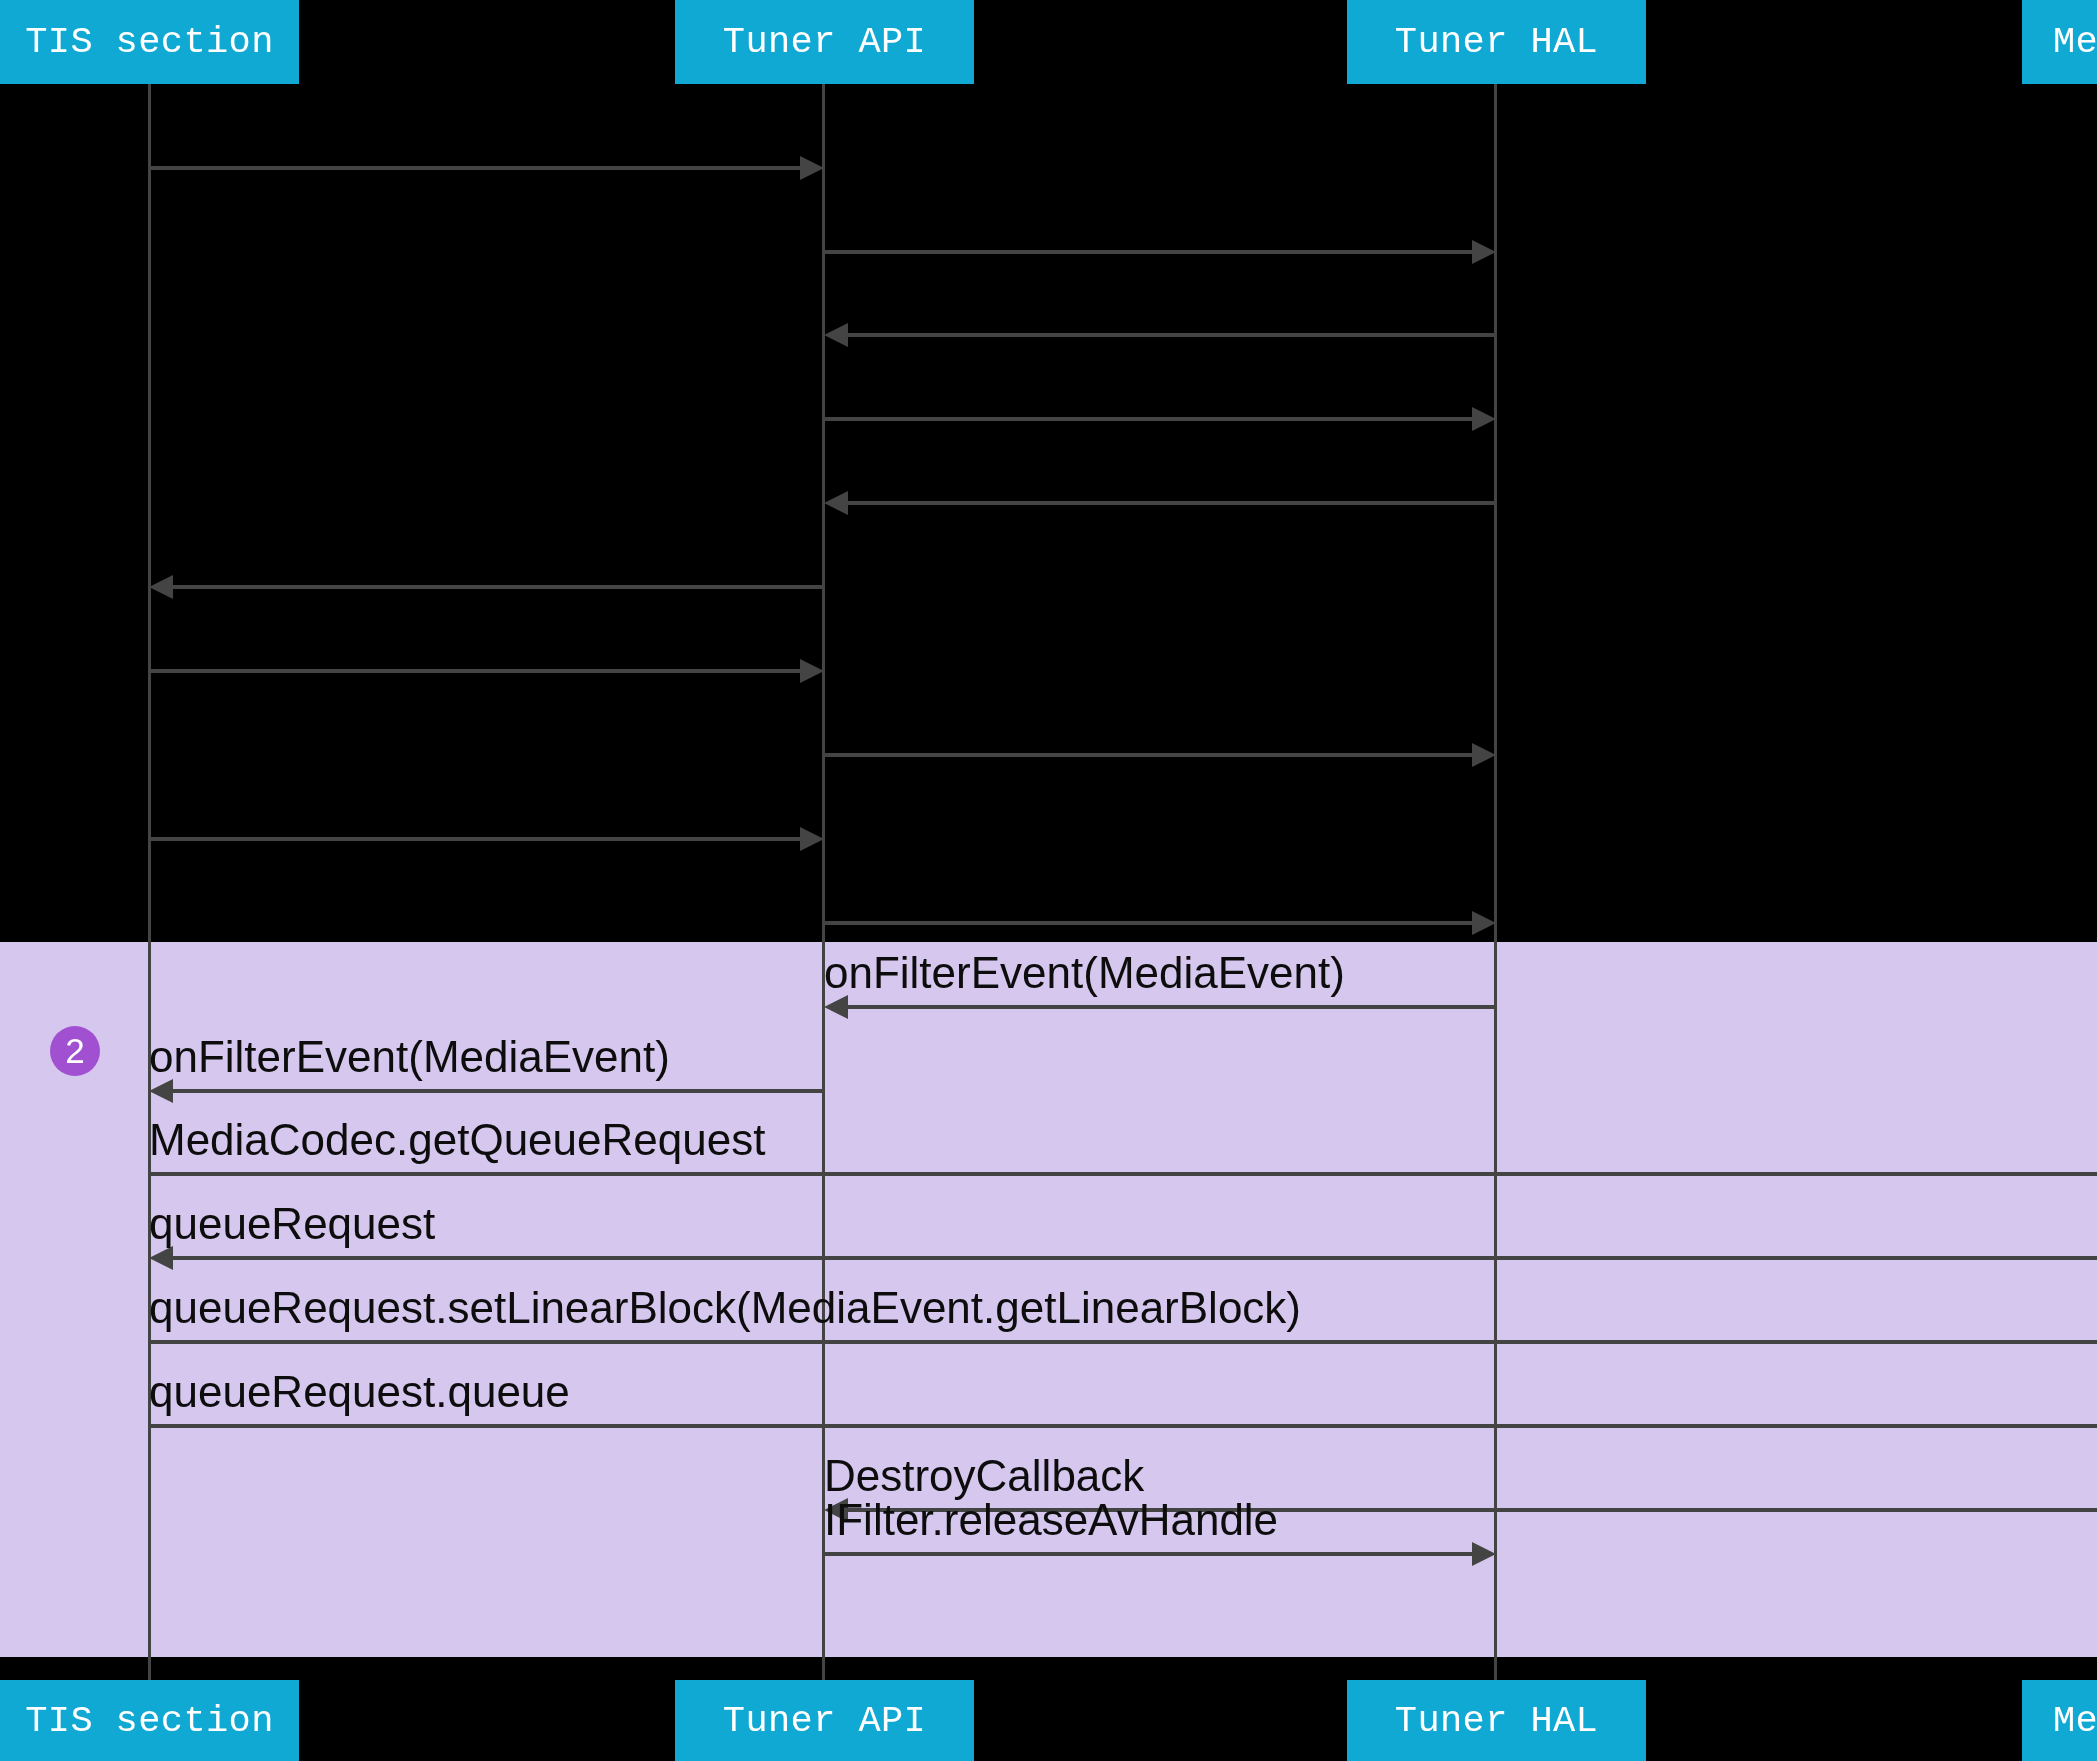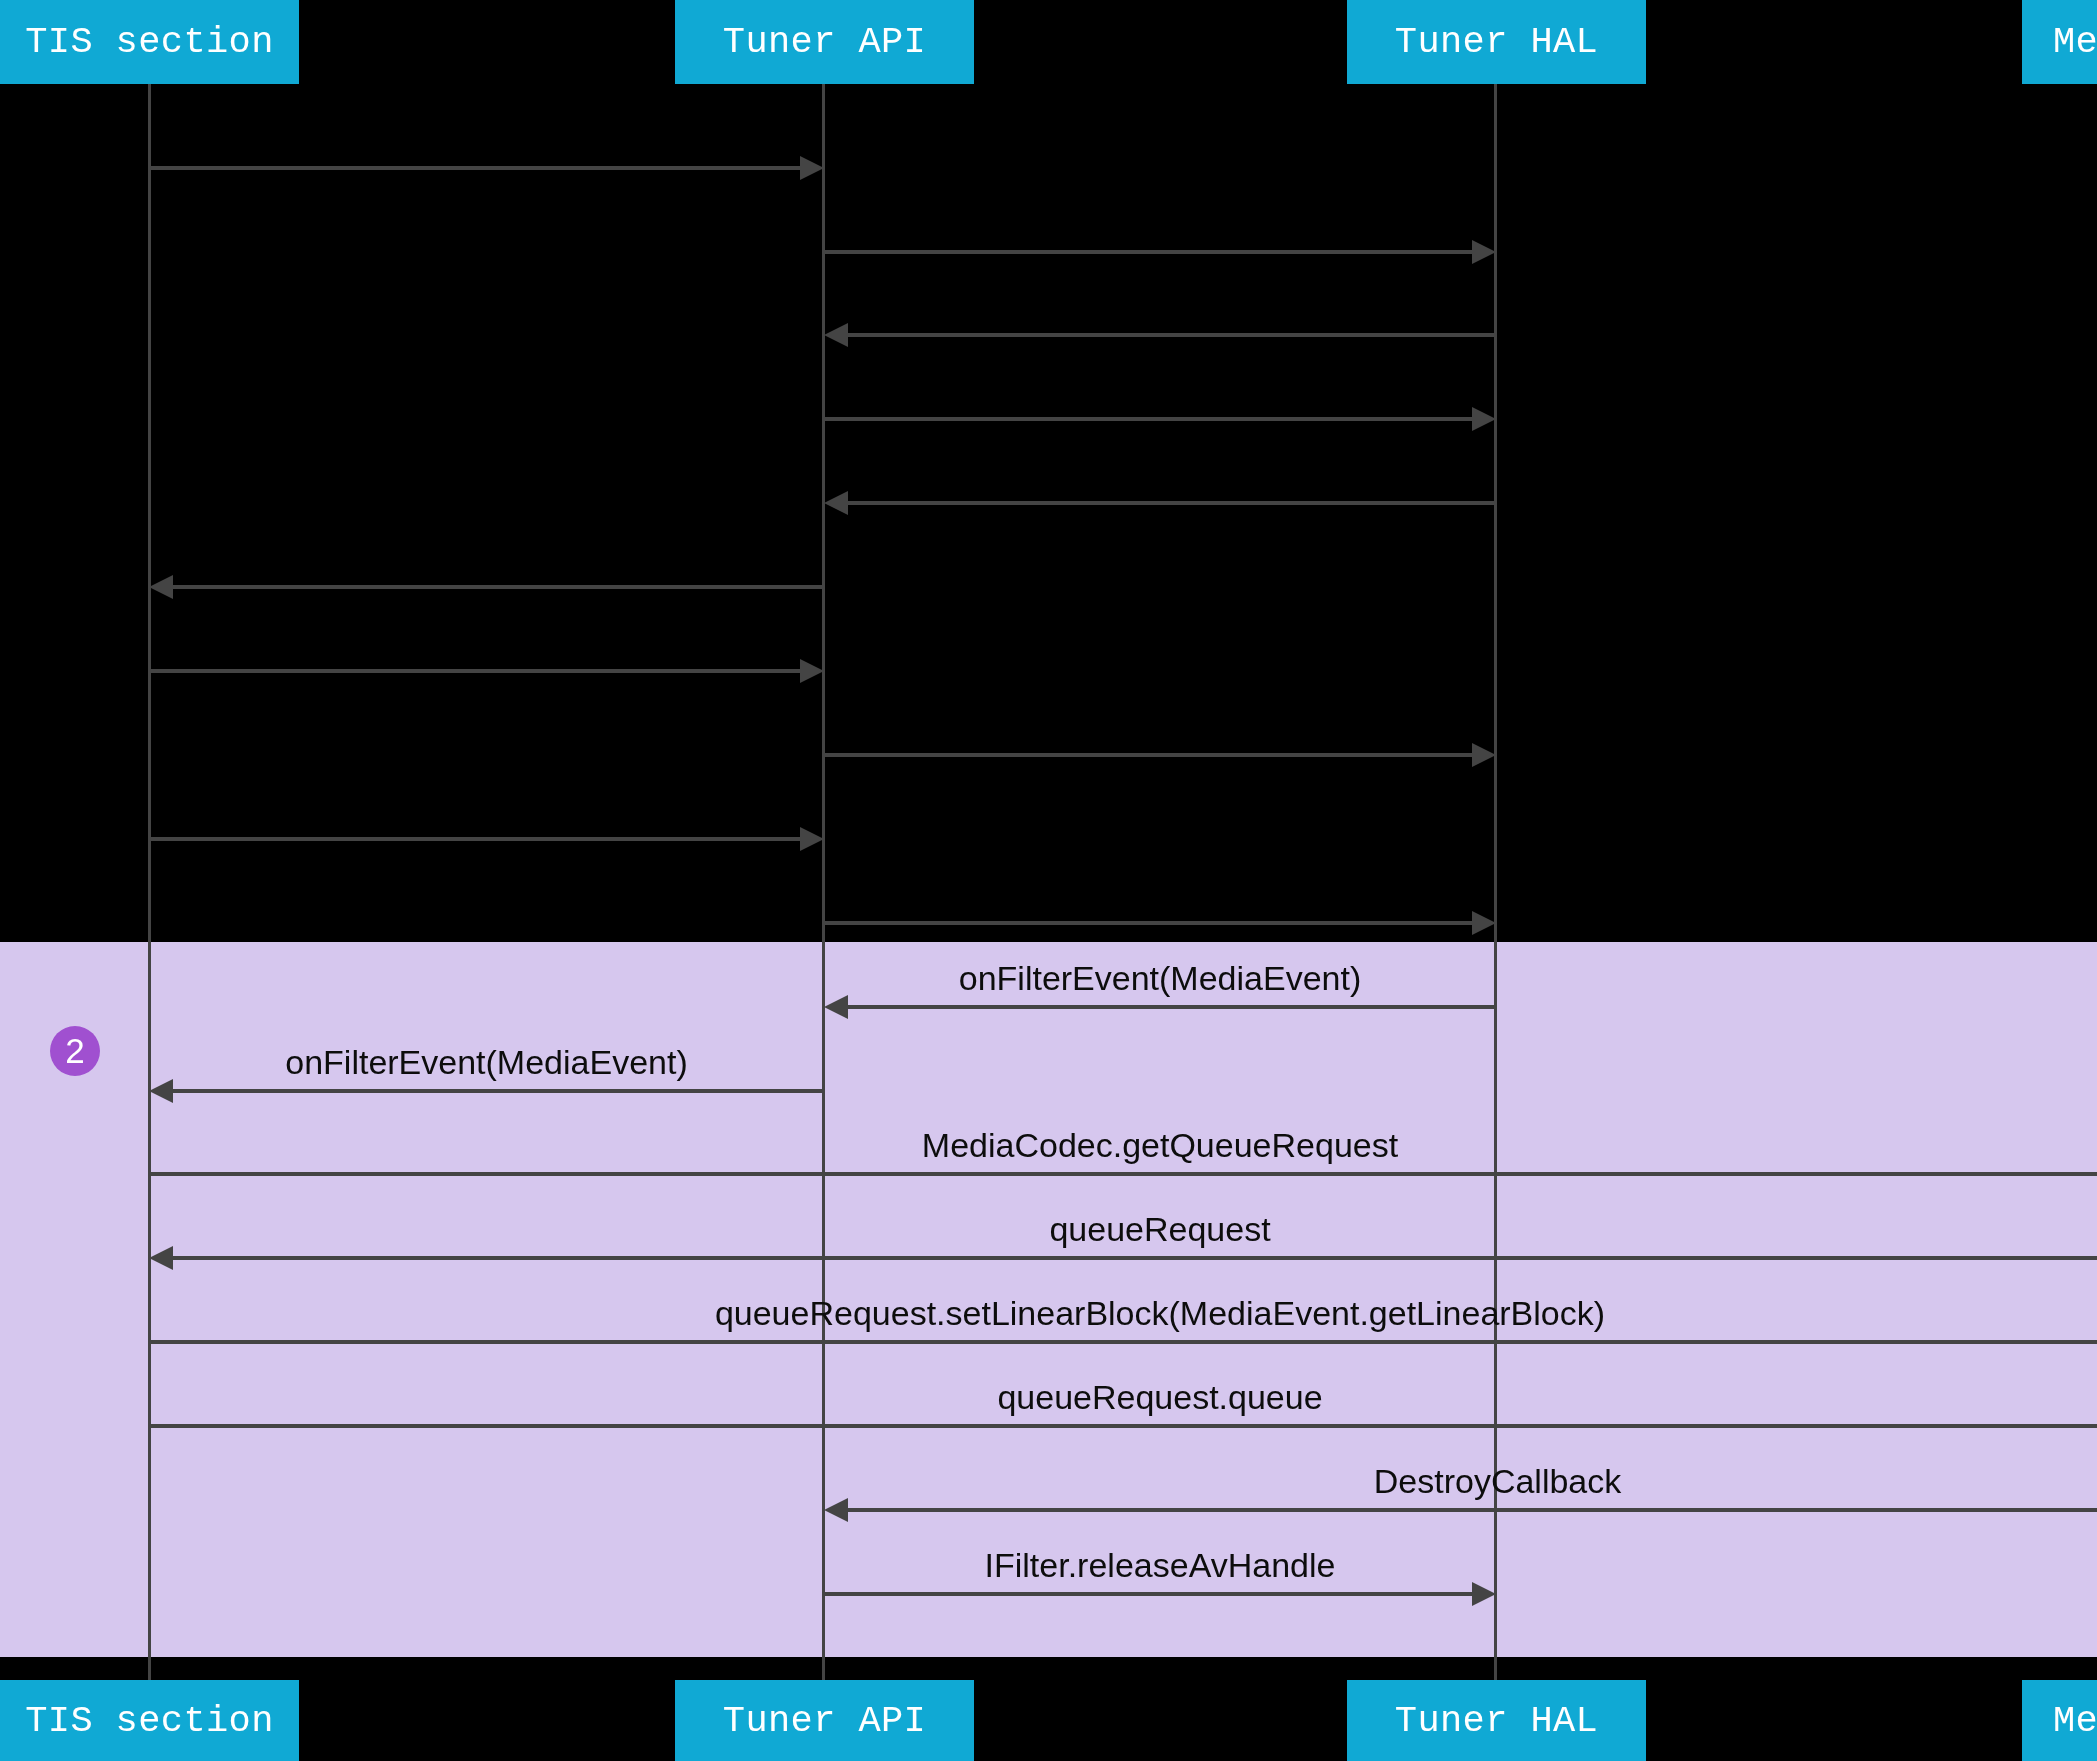--- a/index.html
+++ b/index.html
@@ -68,22 +68,22 @@
     border-top: 12.6px solid transparent;
     border-bottom: 12.6px solid transparent;
   }
   .arrow.dir-right .head { right: 0; border-left: 24px solid var(--line, #444444); }
   .arrow.dir-left  .head { left: 0;  border-right: 24px solid var(--line, #444444); }
   .arrow .lbl {
     position: absolute;
     left: 0;
     right: 0;
     bottom: 11px;
-    text-align: center;
-    font-size: 34px;
+    text-align: left;
+    font-size: 44px;
     color: var(--labeltext, #0d0d0d);
     white-space: nowrap;
   }
   .badge {
     position: absolute;
     left: 50px;
     top: 1026px;
     width: 50px;
     height: 50px;
     border-radius: 50%;
@@ -184,21 +184,21 @@
       </div>
       <div class="arrow dir-right" style="left: 149px; top: 1424px; width: 2022px;">
         <div class="shaft"></div>
         <div class="lbl">queueRequest.queue</div>
       </div>
       <div class="arrow dir-left" style="left: 824px; top: 1508px; width: 1347px;">
         <div class="shaft"></div>
         <div class="head"></div>
         <div class="lbl">DestroyCallback</div>
       </div>
-      <div class="arrow dir-right" style="left: 824px; top: 1592px; width: 672px;">
+      <div class="arrow dir-right" style="left: 824px; top: 1552px; width: 672px;">
         <div class="shaft"></div>
         <div class="head"></div>
         <div class="lbl">IFilter.releaseAvHandle</div>
       </div>
     </div>
 
 </div>
 
 
 </body></html>

